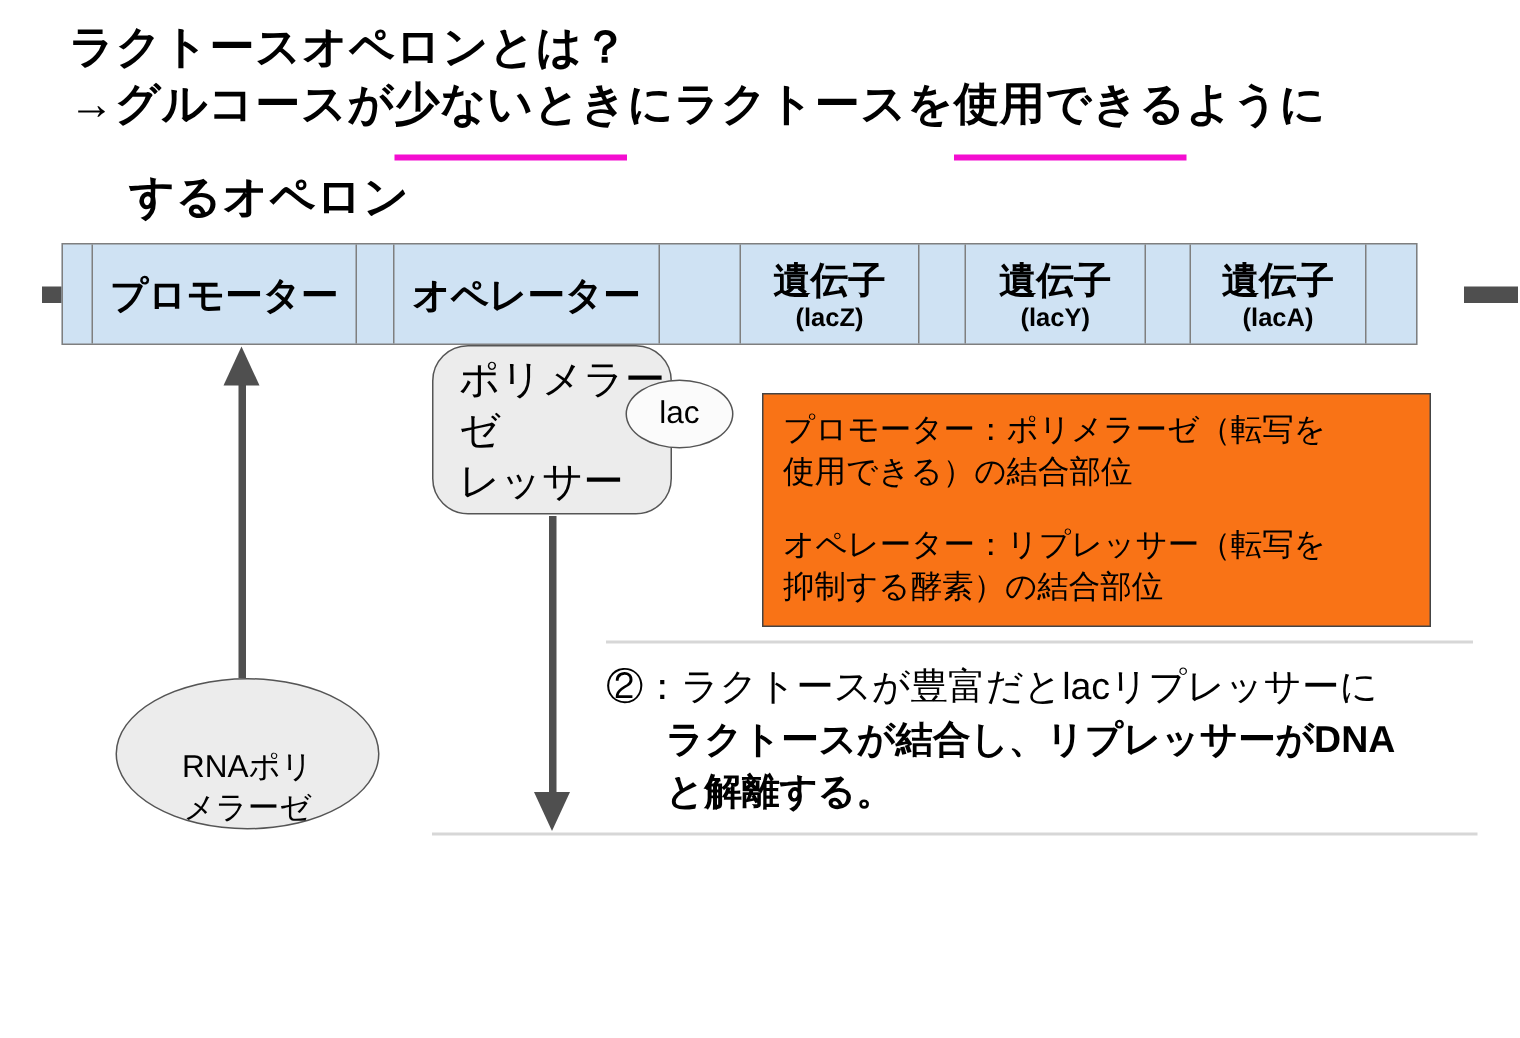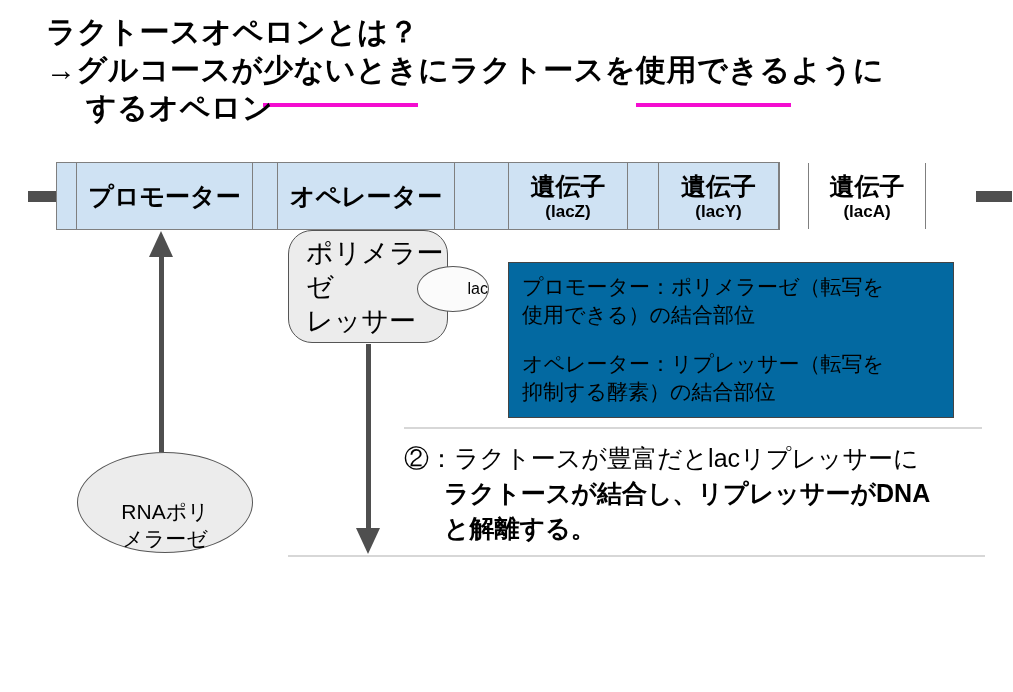--- a/index.html
+++ b/index.html
@@ -3,27 +3,27 @@
 <meta charset="utf-8">
 <style>
   html,body{margin:0;padding:0;background:#fff;}
   .canvas{
     position:relative;width:1013px;height:692px;background:#fff;overflow:hidden;
     font-family:"Liberation Sans",sans-serif;color:#000;
   }
   
   .title{position:absolute;left:46px;top:13px;width:950px;
          font-size:30px;line-height:38px;font-weight:bold;letter-spacing:.5px;}
-  .title .indent{padding-left:40px;}
+  .title .indent{padding-left:40px;margin-top:24px;}
   .hl{border-bottom:4px solid var(--accent,#f40dd0);padding-bottom:17px;}
   
   .dna-cap{position:absolute;height:11px;background:var(--cap-gray,#4f4f4f);}
   .cap-left{left:28px;top:191px;width:28px;}
   .cap-right{left:976px;top:191px;width:36px;}
-  .strip{position:absolute;left:56px;top:162px;width:724px;height:68px;
+  .strip{position:absolute;left:41px;top:162px;width:904px;height:68px;
          background:var(--strip-blue,#cfe2f3);border:1px solid #7f7f7f;box-sizing:border-box;}
   .seg{position:absolute;top:0;height:100%;border-left:1.5px solid #7f7f7f;border-right:1.5px solid #7f7f7f;
        box-sizing:border-box;display:flex;flex-direction:column;align-items:center;justify-content:center;}
   .seg-label{font-size:25px;font-weight:bold;white-space:nowrap;}
   .seg-sub{font-size:17px;font-weight:bold;margin-top:-1px;white-space:nowrap;}
   .seg-promoter{left:19px;width:177px;}
   .seg-operator{left:220px;width:178px;}
   .seg-lacz{left:451px;width:120px;}
   .seg-lacy{left:601px;width:121px;}
   .seg-laca{left:751px;width:118px;}
@@ -35,29 +35,29 @@
            border-bottom:26px solid var(--arrow-gray,#4f4f4f);}
   .down-line{left:366px;top:344px;width:5px;height:186px;}
   .down-head{position:absolute;left:356px;top:528px;width:0;height:0;
              border-left:12px solid transparent;border-right:12px solid transparent;
              border-top:26px solid var(--arrow-gray,#4f4f4f);}
   
   .repressor{position:absolute;left:288px;top:230px;width:160px;height:113px;
              background:var(--shape-gray,#ececec);border:1.5px solid #555;border-radius:24px;
              box-sizing:border-box;display:flex;flex-direction:column;justify-content:center;
              padding-left:17px;font-size:27px;line-height:34px;z-index:1;}
-  .lac-tag{position:absolute;left:417px;top:266px;width:72px;height:46px;border-radius:50%;
+  .lac-tag{position:absolute;left:417px;top:253px;width:72px;height:46px;border-radius:50%;
            background:#fbfbfb;border:1.5px solid #555;box-sizing:border-box;z-index:2;
-           display:flex;align-items:center;justify-content:flex-end;font-size:16px;}
+           display:flex;align-items:center;justify-content:center;font-size:21px;}
   .rna-poly{position:absolute;left:77px;top:452px;width:176px;height:101px;border-radius:50%;
             background:var(--shape-gray,#ececec);border:1.5px solid #555;box-sizing:border-box;
             display:flex;flex-direction:column;align-items:center;justify-content:flex-end;
             font-size:21px;line-height:27px;text-align:center;}
   
-  .info-box{position:absolute;left:508px;top:262px;width:446px;height:156px;background:#0369a1;
+  .info-box{position:absolute;left:508px;top:262px;width:446px;height:156px;background:#f97316;
             border:1.5px solid #444;box-sizing:border-box;padding:10px 13px;
             font-size:21px;line-height:28px;}
   .info-gap{height:21px;}
   
   .divider{position:absolute;height:2px;background:var(--divider-gray,#d7d7d7);}
   .divider-1{left:404px;top:427px;width:578px;}
   .divider-2{left:288px;top:555px;width:697px;}
   
   .note{position:absolute;font-size:25px;line-height:35px;}
   .note-2{left:404px;top:441px;}

